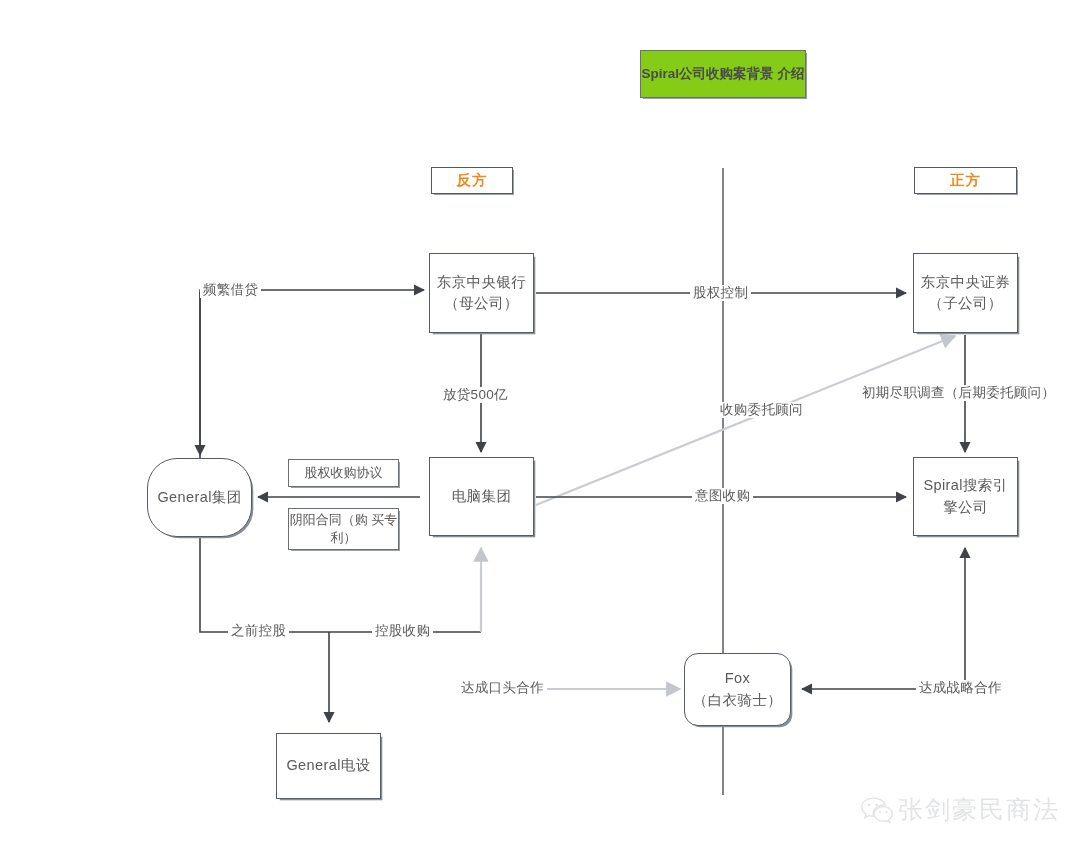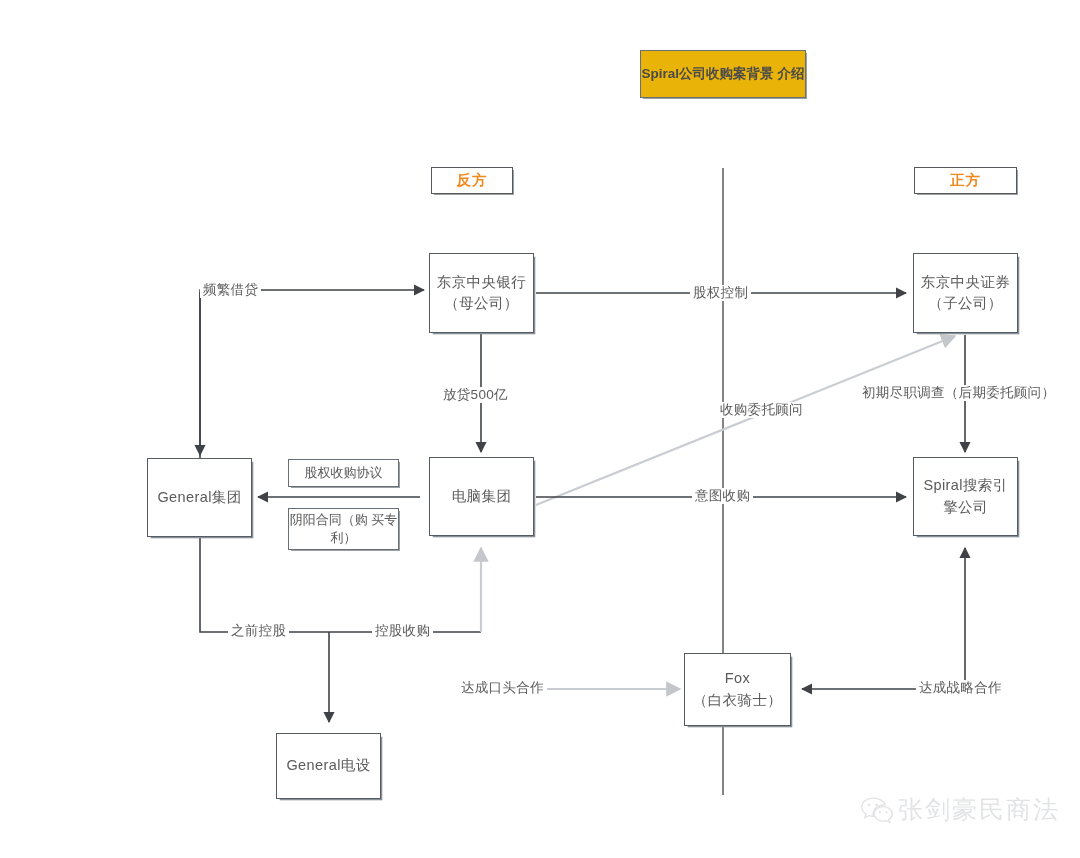--- a/index.html
+++ b/index.html
@@ -27,21 +27,21 @@
     line-height:1.45;
     letter-spacing:.4px;
     z-index:3;
   }
   .box span{display:block;}
 
   .title-box{
     position:absolute;
     left:640px;top:50px;width:166px;height:48px;
     box-sizing:border-box;
-    background:#eab308;
+    background:#84cc16;
     border:1.4px solid #6a6f75;
     box-shadow:2px 2px 0 -1px #9aa0a6;
     display:flex;align-items:center;justify-content:center;
     text-align:center;
     font-size:13.5px;line-height:1.4;color:#4b4b4b;
     font-weight:600;
     z-index:4;
   }
 
   .side-label{
@@ -157,40 +157,40 @@
     </div>
   </div>
 
   <div class="box" style="left:913px;top:253px;width:105px;height:80px;">
     <div>
       <span>东京中央证券</span>
       <span>（子公司）</span>
     </div>
   </div>
 
-  <div class="box" style="left:147px;top:458px;width:105px;height:79px;">
+  <div class="box" style="left:147px;top:458px;width:105px;height:79px;border-radius:30px;">
     <div>
       <span>General集团</span>
     </div>
   </div>
 
   <div class="box" style="left:429px;top:457px;width:105px;height:79px;">
     <div>
       <span>电脑集团</span>
     </div>
   </div>
 
   <div class="box" style="left:913px;top:457px;width:105px;height:79px;">
     <div>
       <span>Spiral搜索引</span>
       <span>擎公司</span>
     </div>
   </div>
 
-  <div class="box" style="left:684px;top:653px;width:107px;height:73px;">
+  <div class="box" style="left:684px;top:653px;width:107px;height:73px;border-radius:14px;">
     <div>
       <span>Fox</span>
       <span>（白衣骑士）</span>
     </div>
   </div>
 
   <div class="box" style="left:276px;top:733px;width:105px;height:66px;">
     <div>
       <span>General电设</span>
     </div>

